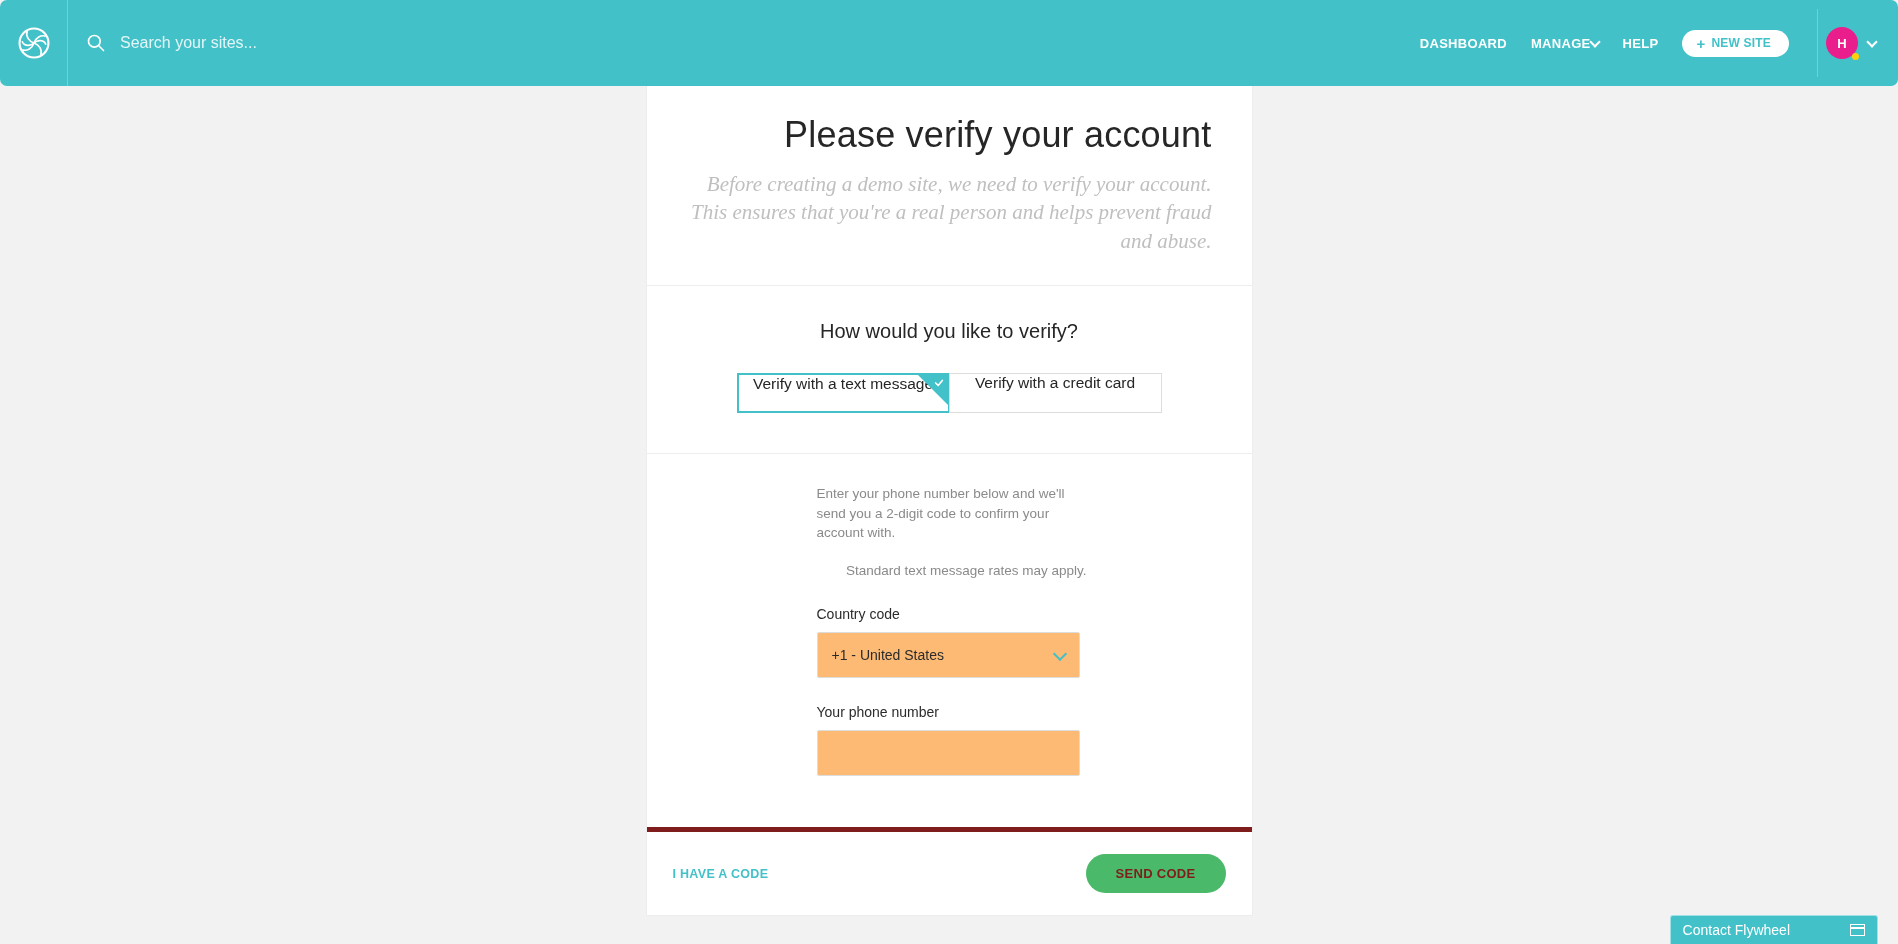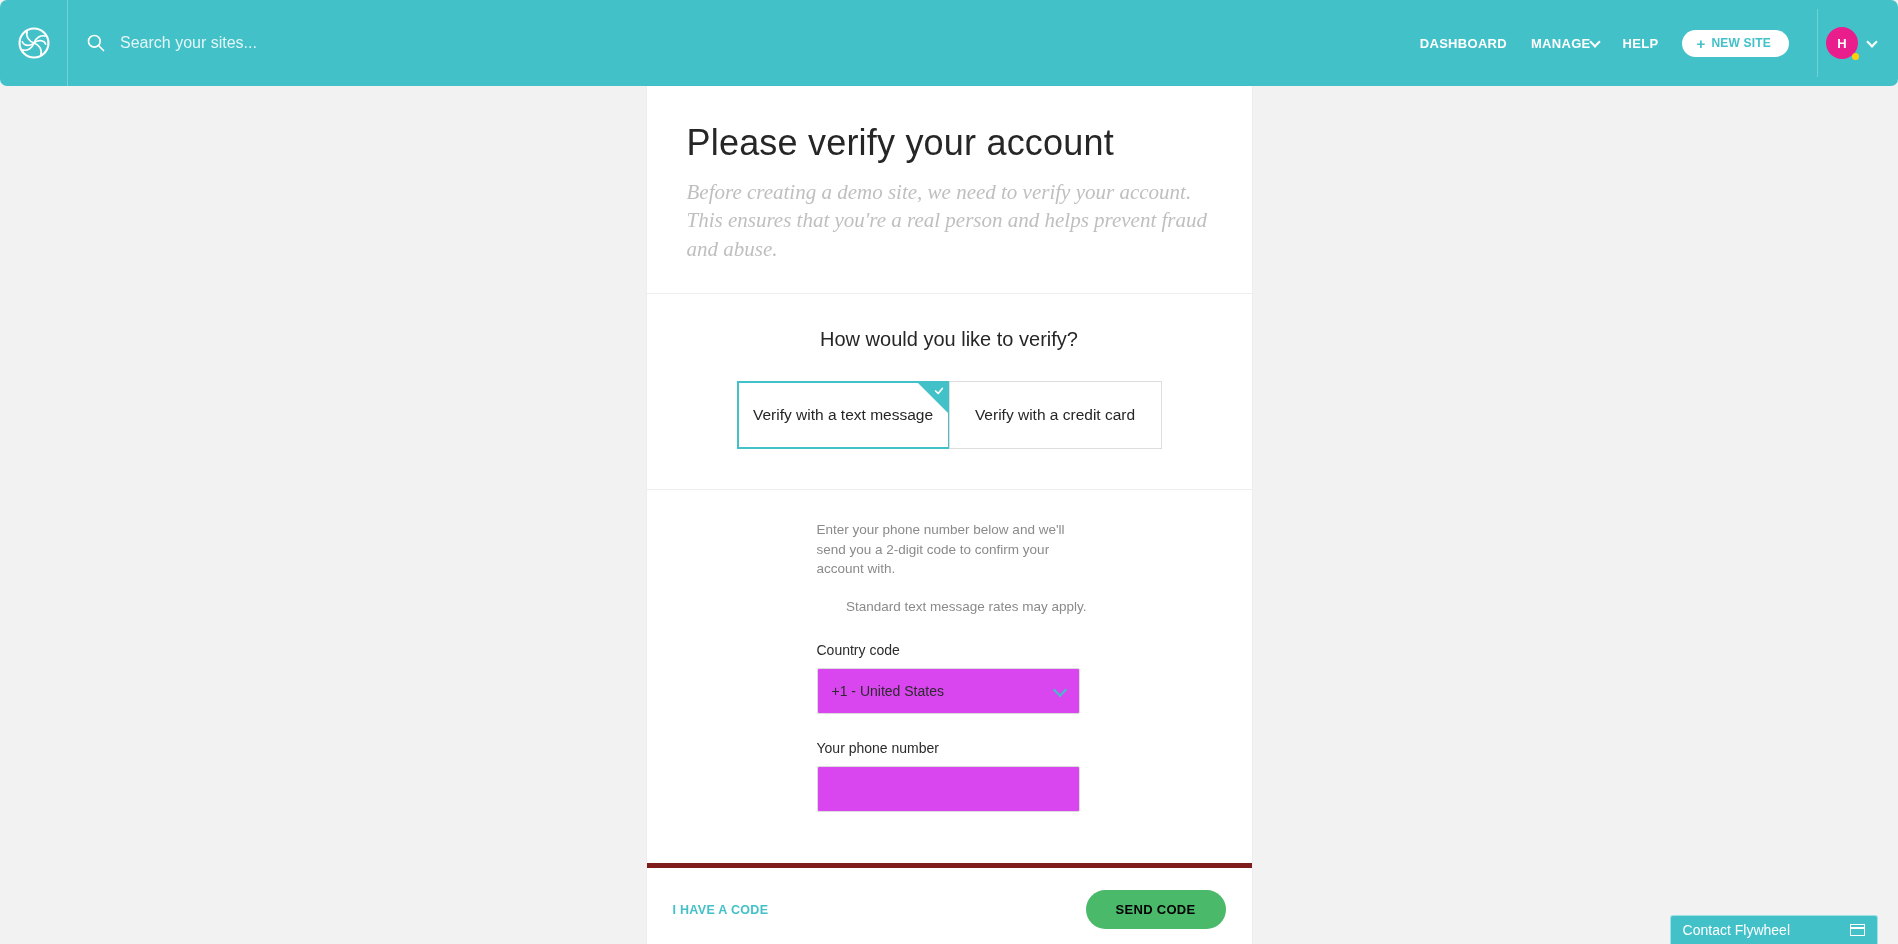--- a/index.html
+++ b/index.html
@@ -113,22 +113,22 @@
   .main {
     display: flex;
     justify-content: center;
   }
   .card {
     width: 605px;
     background: #fff;
     box-shadow: 0 0 0 1px rgba(0,0,0,0.02);
   }
   .card-inner {
-    padding: 36px 40px 30px;
-    text-align: left;
+    padding: 28px 40px 30px;
+    text-align: right;
   }
   h1 {
     font-size: 36px;
     font-weight: 400;
     color: #262626;
     letter-spacing: 0.2px;
   }
   .subtitle {
     font-family: Georgia, 'Times New Roman', serif;
     font-style: italic;
@@ -144,24 +144,23 @@
     padding: 34px 40px 40px;
   }
   .how h2 { font-size: 20px; font-weight: 500; color: #262626; }
   .toggle {
     display: flex;
     justify-content: center;
     margin-top: 30px;
   }
   .opt {
     width: 213px;
-    height: 68px;
+    height: 40px;
     border: 1px solid #ddd;
     display: flex;
-    align-items: center;
     justify-content: center;
     font-size: 15.5px;
     color: #262626;
     cursor: pointer;
     position: relative;
     background: #fff;
   }
   .opt.selected {
     border: 2px solid #43c1c9;
   }
@@ -192,21 +191,21 @@
     font-size: 14px;
     color: #2b2b2b;
     margin-top: 26px;
     margin-bottom: 10px;
   }
   .select, .text-input {
     width: 263px;
     height: 46px;
     border: 1px solid #dcdcdc;
     border-radius: 2px;
-    background: #d946ef;
+    background: #fdba74;
     font-size: 14px;
     padding: 0 14px;
     display: flex;
     align-items: center;
     position: relative;
     color: #2b2b2b;
     cursor: pointer;
   }
   .select .sel-chev {
     position: absolute; right: 14px; top: 50%; transform: translateY(-60%) rotate(45deg);
@@ -230,21 +229,21 @@
   }
   .have-code {
     color: #43c1c9;
     font-weight: 700;
     font-size: 12.5px;
     letter-spacing: 0.3px;
     cursor: pointer;
   }
   .send-btn {
     background: #4ab96a;
-    color: #000000;
+    color: #7f1d1d;
     border-radius: 999px;
     padding: 12px 30px;
     font-weight: 700;
     font-size: 13px;
     letter-spacing: 0.3px;
     cursor: pointer;
   }
 
   
   .contact {

